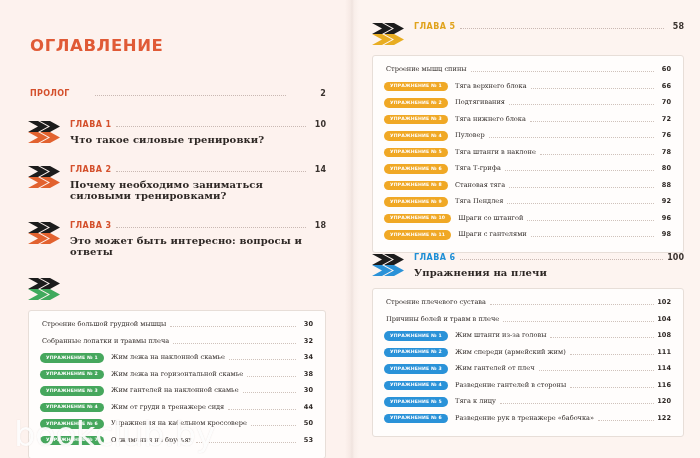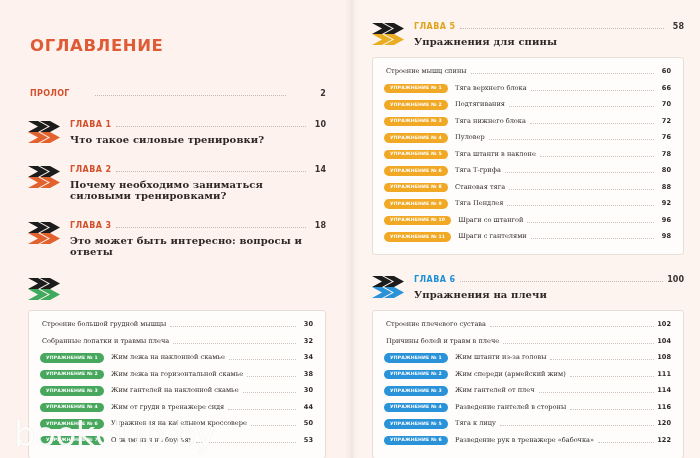--- a/index.html
+++ b/index.html
@@ -329,21 +329,20 @@
           <path d="M0 11 L10 11 L20 16.5 L10 22 L0 22 L10 16.5 Z" fill="#e8ad22"></path>
           <path d="M12 11 L22 11 L32 16.5 L22 22 L12 22 L22 16.5 Z" fill="#e8ad22"></path>
         </svg>
       </span>
       <div class="chapter-body">
         <div class="chapter-topline">
           <span class="chapter-label c-amber">ГЛАВА 5</span>
           <span class="leader"></span>
           <span class="pg">58</span>
         </div>
-        <div class="chapter-title">Упражнения для спины</div>
       </div>
     </div>
 
     <div class="ex-box" id="ch5box">
         <div class="ex-row section">
           <span class="ex-name">Строение мышц спины</span>
           <span class="leader"></span>
           <span class="ex-pg">60</span>
         </div>
         <div class="ex-row">
@@ -401,21 +400,21 @@
           <span class="ex-pg">96</span>
         </div>
         <div class="ex-row">
           <span class="badge badge-amber">УПРАЖНЕНИЕ № 11</span>
           <span class="ex-name">Шраги с гантелями</span>
           <span class="leader"></span>
           <span class="ex-pg">98</span>
         </div>
       </div>
 
-    <div class="chapter" style="margin-top:20px;">
+    <div class="chapter" style="">
       <span class="chev">
         <svg width="34" height="22" viewBox="0 0 34 22">
           <path d="M0 0 L10 0 L20 5.5 L10 11 L0 11 L10 5.5 Z" fill="#1c1c1c"></path>
           <path d="M12 0 L22 0 L32 5.5 L22 11 L12 11 L22 5.5 Z" fill="#1c1c1c"></path>
           <path d="M0 11 L10 11 L20 16.5 L10 22 L0 22 L10 16.5 Z" fill="#2a92d8"></path>
           <path d="M12 11 L22 11 L32 16.5 L22 22 L12 22 L22 16.5 Z" fill="#2a92d8"></path>
         </svg>
       </span>
       <div class="chapter-body">
         <div class="chapter-topline">

